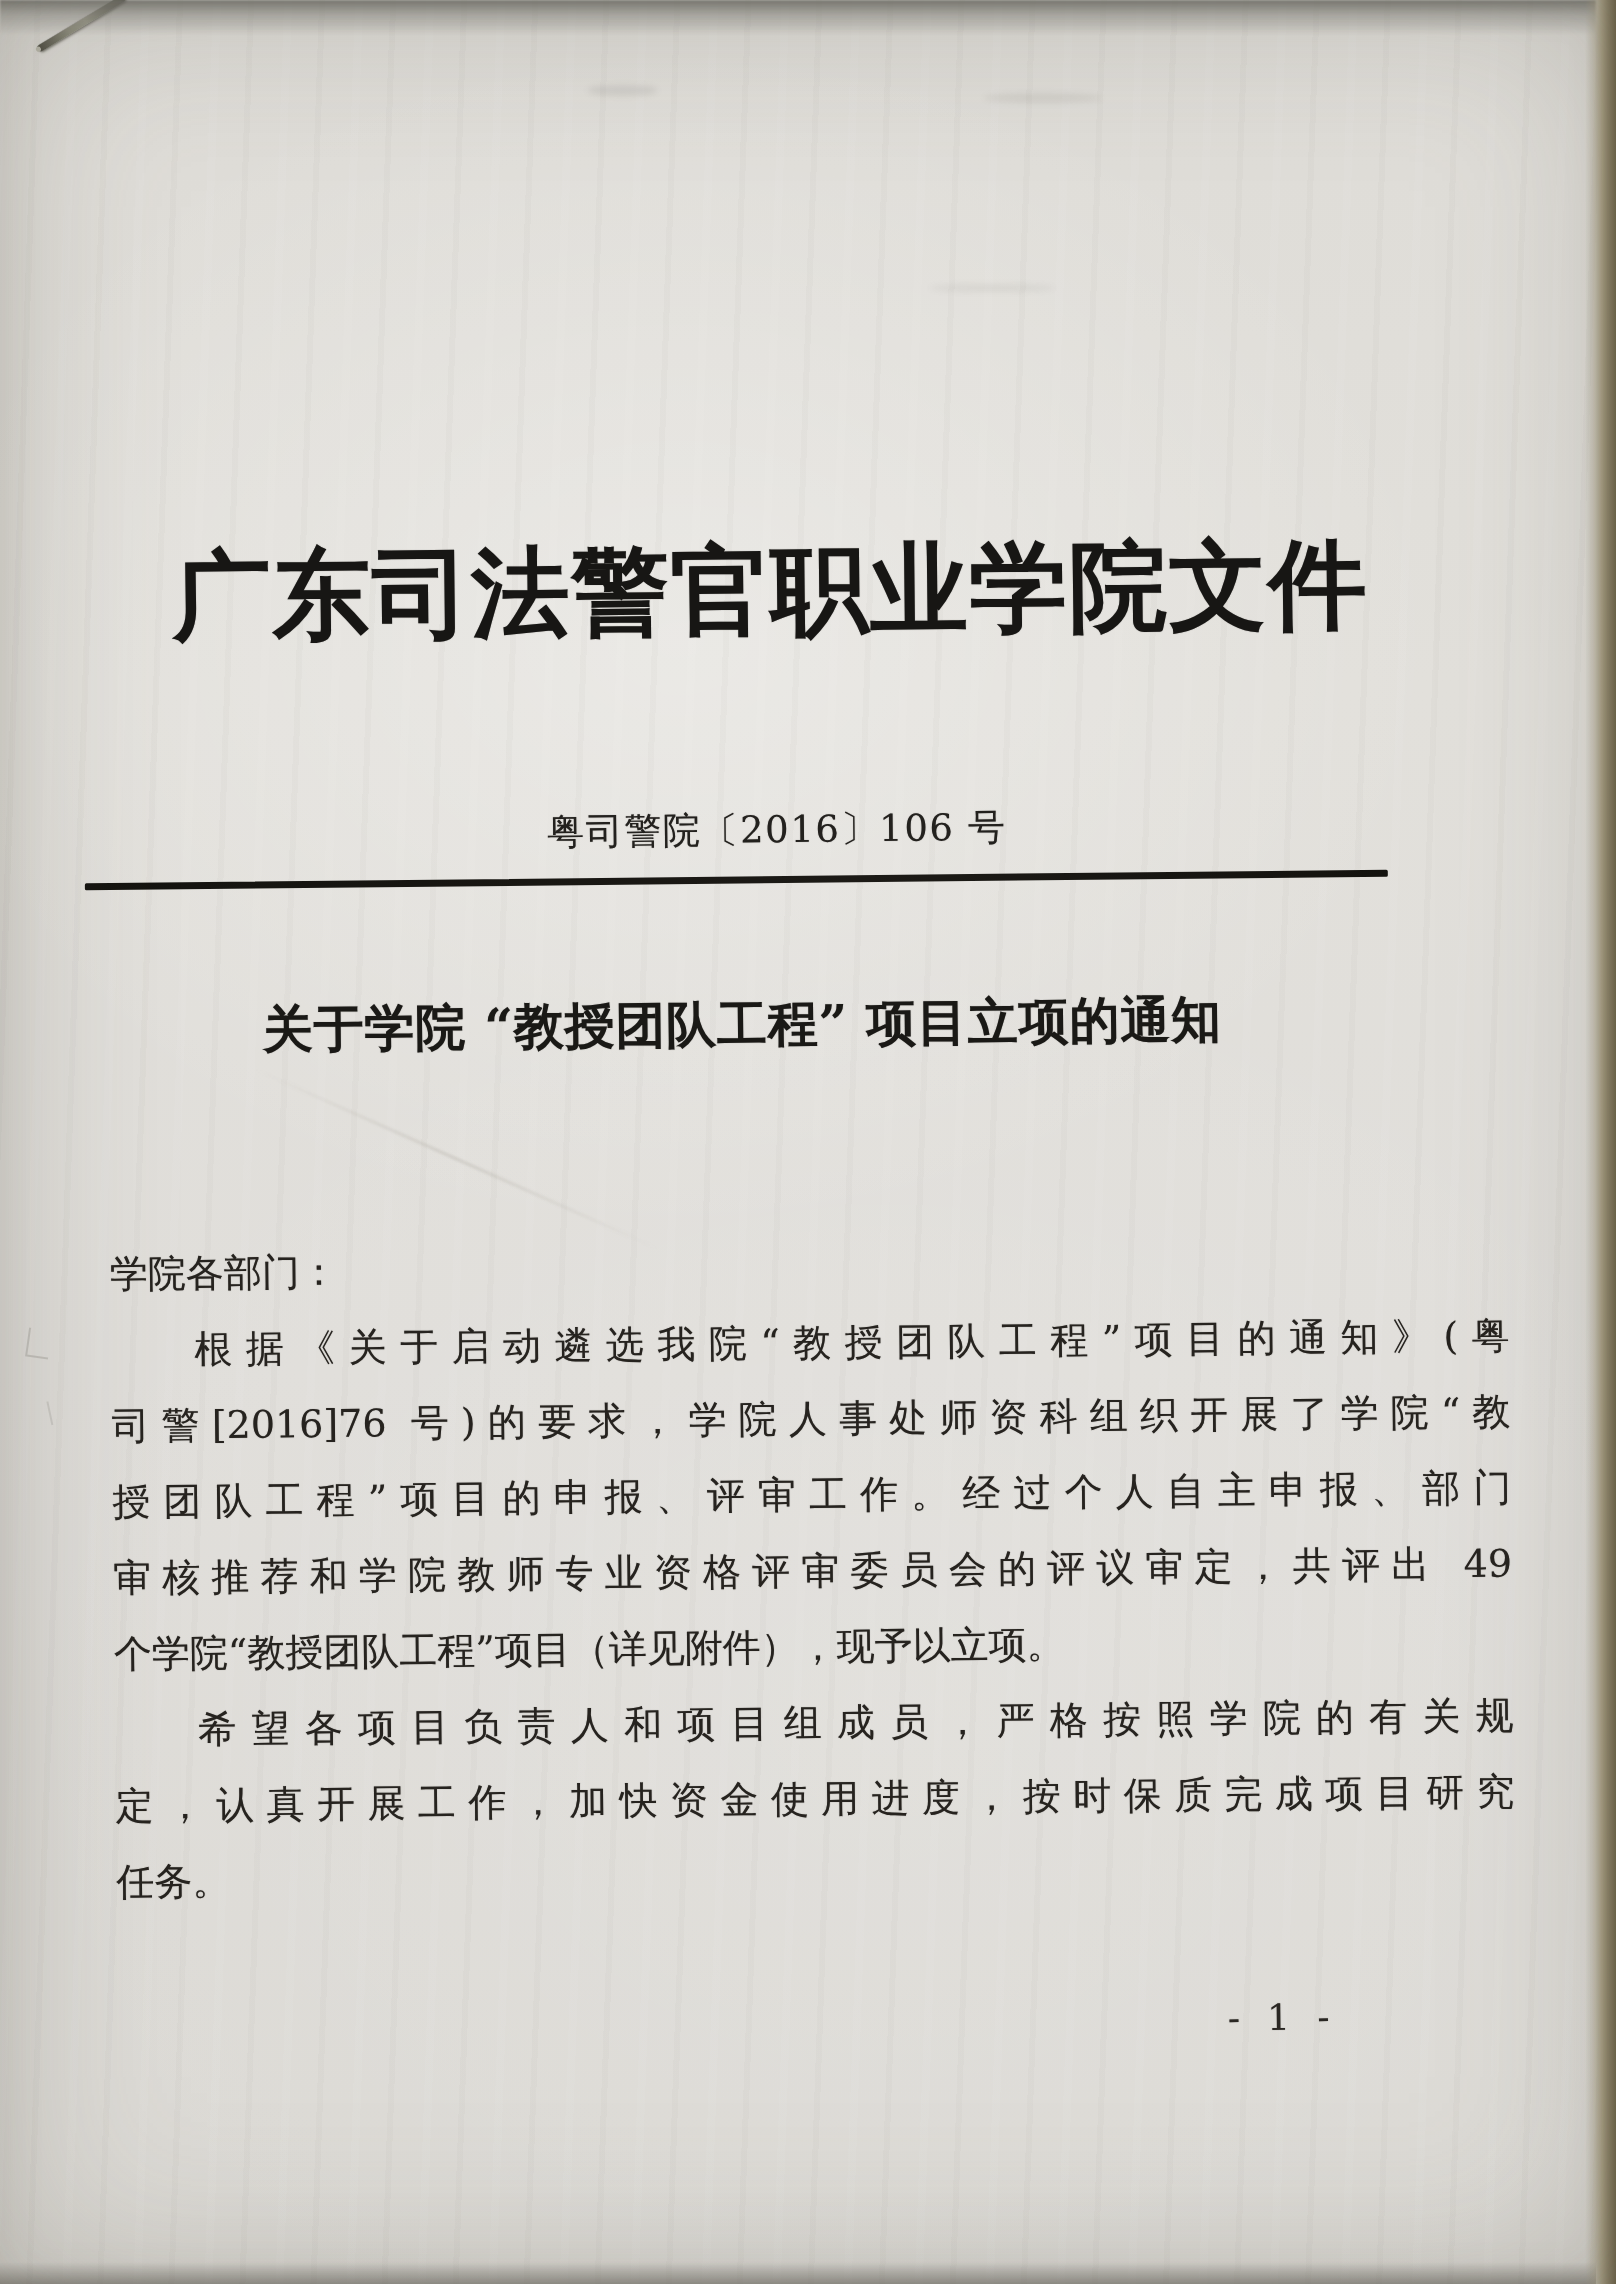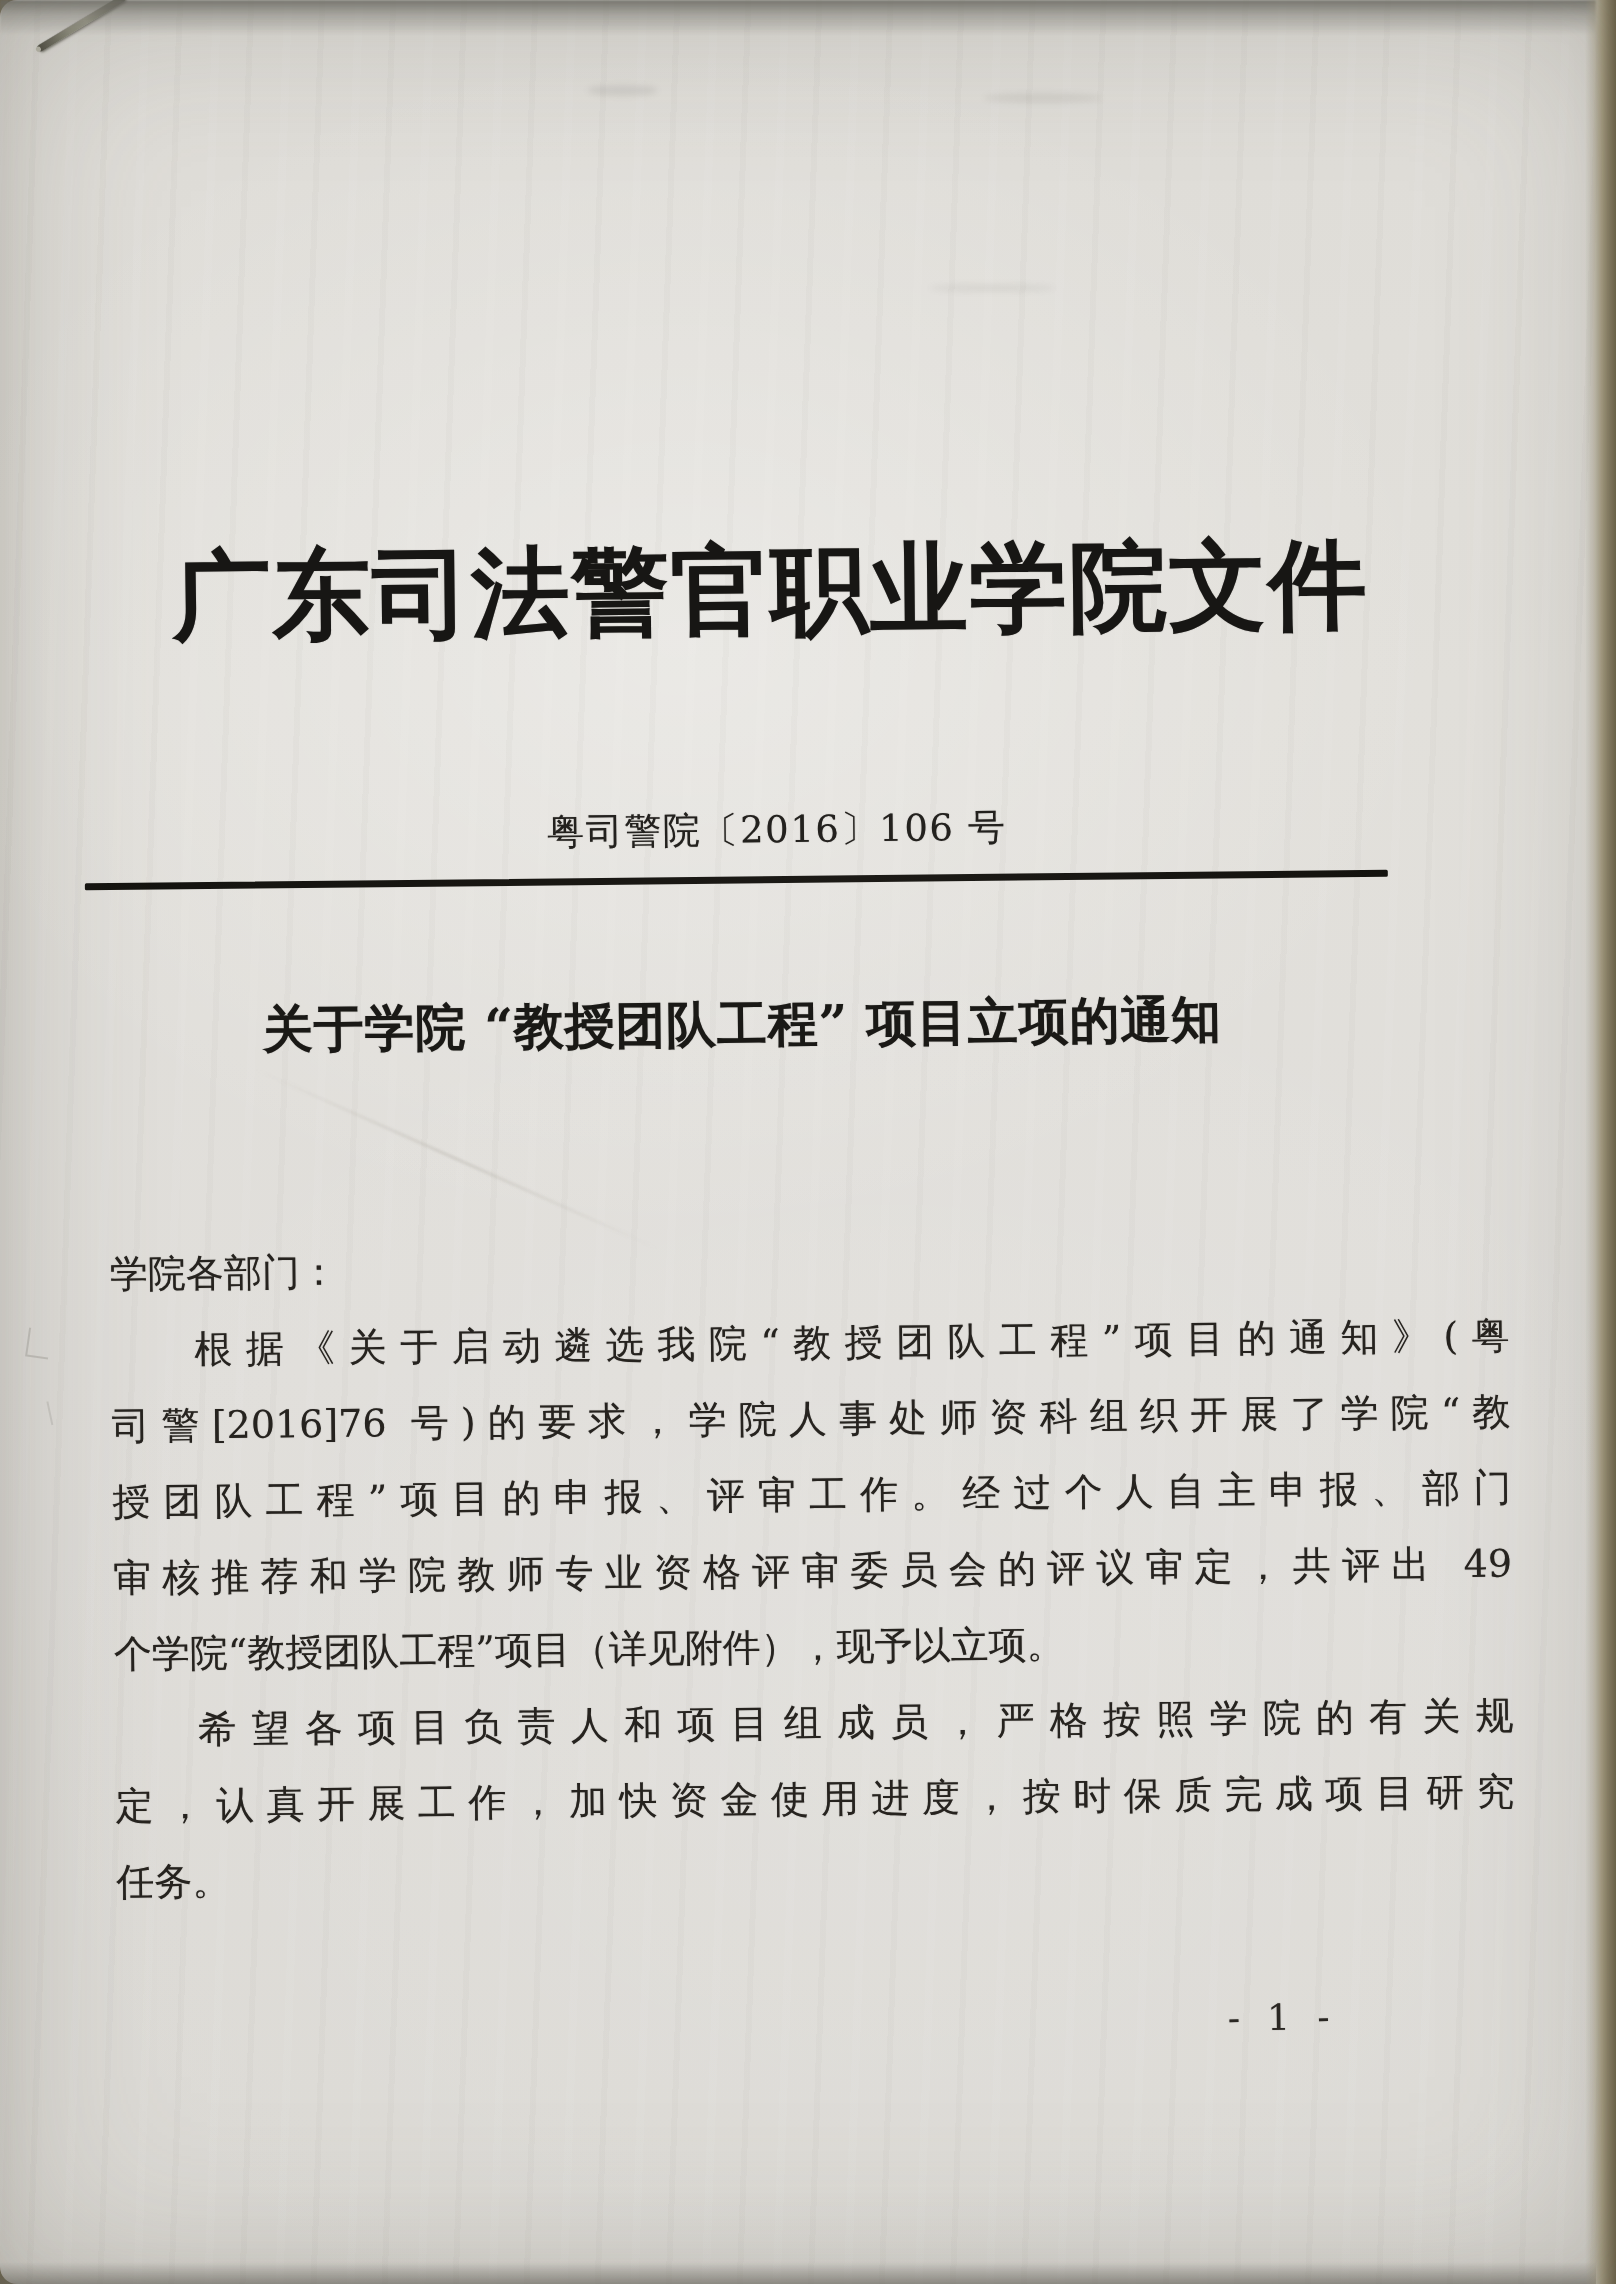--- a/index.html
+++ b/index.html
@@ -7,21 +7,20 @@
     width:1616px;height:2284px;overflow:hidden;position:relative;
     background:#6e6448;
     font-family:"DejaVu Serif","Liberation Serif",serif;
   }
   .paper{
     position:absolute;inset:0;
     background:
       radial-gradient(ellipse 1103px 866px at 42% 28%, rgba(255,255,255,.30), rgba(255,255,255,0) 70%),
       radial-gradient(ellipse 1260px 1103px at 55% 75%, rgba(255,255,255,.12), rgba(255,255,255,0) 75%),
       linear-gradient(180deg,#dedcd7 0%,#e2e0db 30%,#e0deda 60%,#dbd9d4 100%);
-    border-radius: 17px;
   }
   .streaks{
     position:absolute;inset:0;pointer-events:none;
     background:repeating-linear-gradient(92deg,
       rgba(255,255,255,.045) 0 7.9px, rgba(0,0,0,0) 7.9px 35px,
       rgba(120,115,105,.035) 35px 41px, rgba(0,0,0,0) 41px 71px);
   }
   .vignette{
     position:absolute;inset:0;pointer-events:none;
     box-shadow:inset 0 0 173px rgba(95,90,78,.28), inset 0 0 47px rgba(95,90,78,.12);

